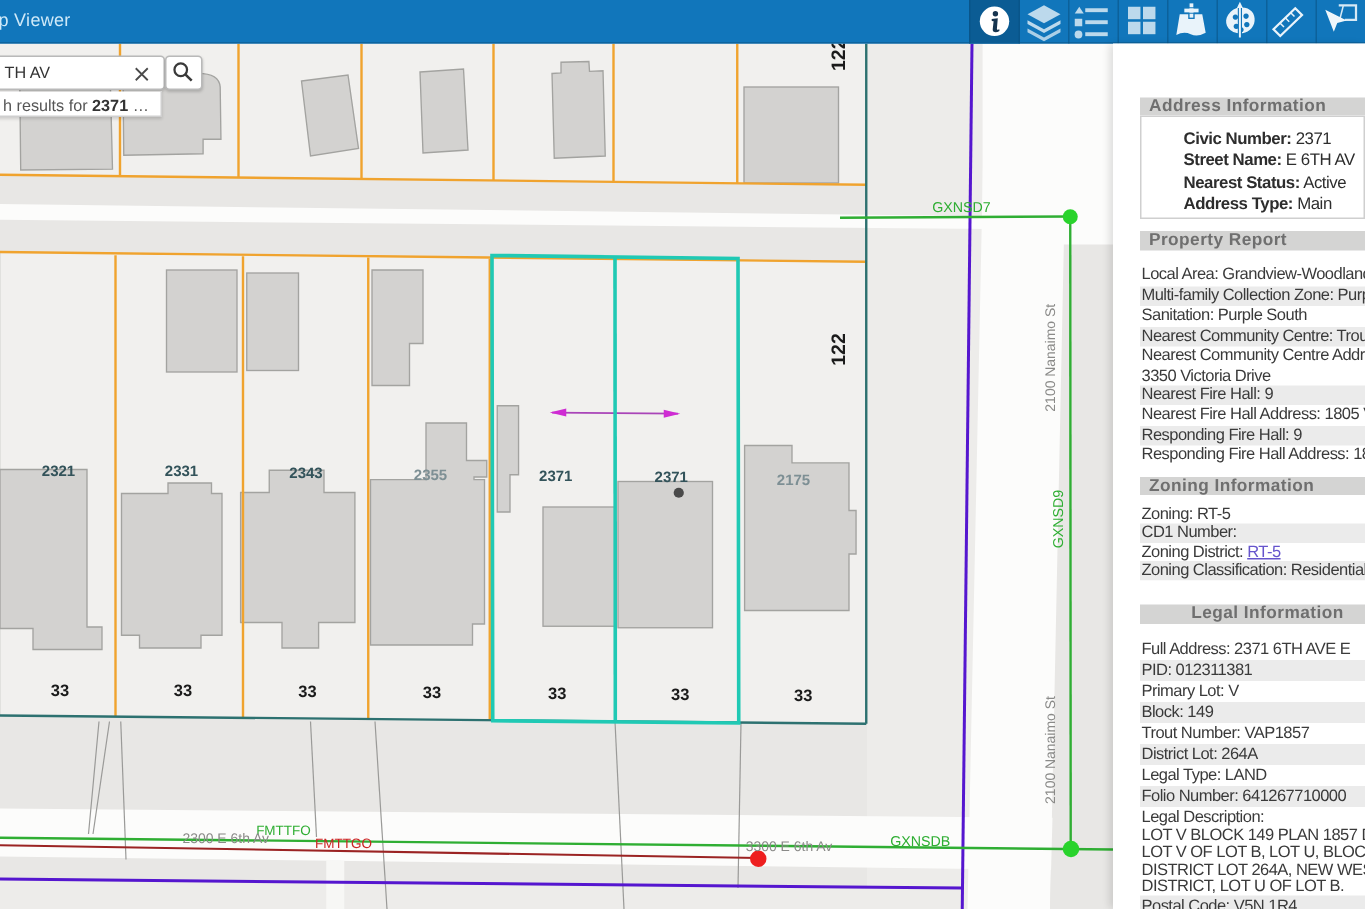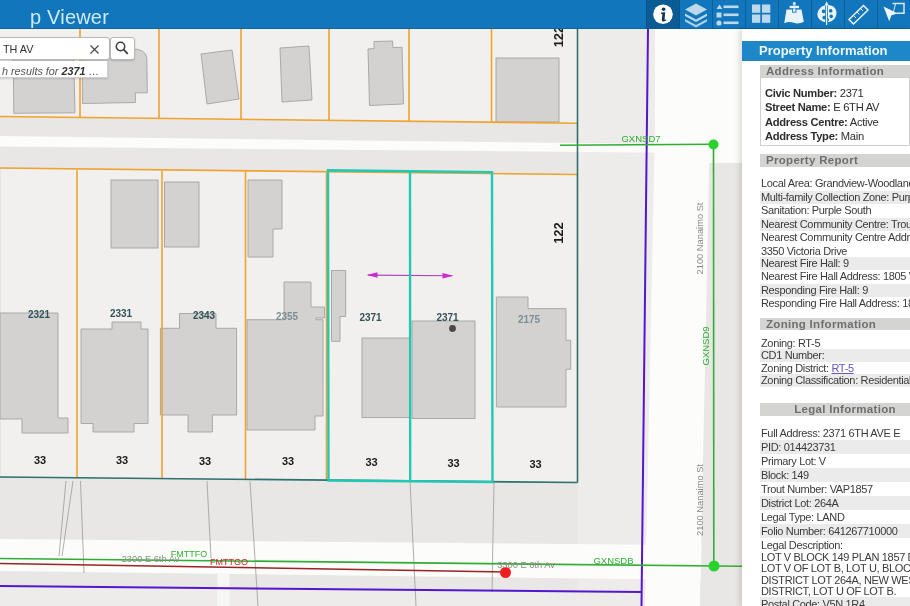--- a/index.html
+++ b/index.html
@@ -1,29 +1,29 @@
 <!DOCTYPE html>
 <html><head>
 <meta charset="utf-8">
 <style>
   html,body{margin:0;padding:0;}
   body{font-family:"Liberation Sans",sans-serif;}
   #app{position:relative;width:910px;height:606px;overflow:hidden;background:#e8e7e5;}
   #toolbar{position:absolute;left:0;top:0;width:910px;height:29px;background:#1176bb;border-bottom:1px solid #0d649f;box-sizing:border-box;}
-  #title{position:absolute;left:-1px;top:6px;color:#cfe9f8;font-size:20px;letter-spacing:.2px;margin-left:31px;}
+  #title{position:absolute;left:-1px;top:6px;color:#cfe9f8;font-size:12px;letter-spacing:.2px;}
   .icell{position:absolute;top:0;height:29px;width:33px;border-left:1px solid rgba(10,80,130,.55);}
   .icell.active{background:#0b5c94;}
   #panel{position:absolute;left:742px;top:29px;width:168px;height:577px;background:#ffffff;box-shadow:-3px 0 5px rgba(0,0,0,0.12);font-size:12px;color:#333;}
   #pihead{position:absolute;left:0;top:12px;width:168px;height:20px;background:#1d87c8;color:#eef8ff;font-weight:bold;font-size:13px;line-height:20px;padding-left:17px;box-sizing:border-box;}
   .secbar{position:absolute;left:18px;width:164px;height:12.5px;background:#d4d4d3;color:#6f6f6f;font-weight:bold;font-size:11.5px;letter-spacing:.3px;line-height:12.5px;padding-left:6px;box-sizing:border-box;}
   .rows{position:absolute;left:18px;width:150px;overflow:hidden;}
   .row{height:13.5px;line-height:13.5px;white-space:nowrap;padding-left:1px;color:#3a3a3a;font-size:11px;letter-spacing:-0.35px;}
   .row.alt{background:#ebebeb;}
   #addrbox{position:absolute;left:18px;top:47.5px;width:150px;height:69px;border:1px solid #cfcfcf;background:#fff;box-sizing:border-box;padding:8px 0 0 4px;overflow:hidden;}
-  #addrbox div{height:14.5px;line-height:14.5px;white-space:nowrap;font-size:11.2px;letter-spacing:-0.3px;color:#2d2d2d;}
+  #addrbox div{height:14.5px;line-height:14.5px;white-space:nowrap;font-size:11.2px;letter-spacing:-0.3px;color:#2d2d2d;margin-left:24px;}
   a.lnk{color:#6655cc;text-decoration:underline;}
   #searchbox{position:absolute;left:-40px;top:37px;width:148px;height:21px;background:#fff;border:1px solid #b9b9b9;border-radius:3px;box-shadow:0 1px 2px rgba(0,0,0,.18);}
   #searchbtn{position:absolute;left:110px;top:37px;width:25px;height:23px;background:#fff;border:1px solid #b9b9b9;border-radius:3px;box-shadow:0 1px 2px rgba(0,0,0,.18);box-sizing:border-box;}
   #results{position:absolute;left:-40px;top:61px;width:146px;height:16px;background:#fff;border:1px solid #cfcfcf;border-top:none;box-shadow:0 1px 2px rgba(0,0,0,.15);}
 </style>
 </head>
 <body>
 <div id="app">
 
   <div id="mapwrap" style="position:absolute;left:0;top:29px;width:742px;height:577px;">
@@ -162,21 +162,21 @@
         <path d="M1.5,1.5 L9.5,9.5 M9.5,1.5 L1.5,9.5" stroke="#4a4a4a" stroke-width="1.2"></path>
       </svg>
   </div>
   <div id="searchbtn">
     <svg width="23" height="21" viewBox="0 0 23 21">
         <circle cx="9.5" cy="8.5" r="4.2" fill="none" stroke="#3a3a3a" stroke-width="1.5"></circle>
         <path d="M12.7,11.7 L16.8,15.8" stroke="#3a3a3a" stroke-width="1.7"></path>
       </svg>
   </div>
   <div id="results">
-      <span style="position:absolute;left:41px;top:3.5px;font-size:10.8px;color:#555;font-style:italic;">h results for <b style="color:#333;">2371</b> …</span>
+      <span style="position:absolute;left:41px;top:3.5px;font-size:10.8px;color:#555;">h results for <b style="color:#333;">2371</b> …</span>
     </div>
 
   <div id="toolbar">
     <div id="title">p Viewer</div>
     <div class="icell active" style="left:646px;"></div>
     <div class="icell" style="left:679px;"></div>
     <div class="icell" style="left:712px;"></div>
     <div class="icell" style="left:745px;"></div>
     <div class="icell" style="left:778px;"></div>
     <div class="icell" style="left:811px;"></div>
@@ -234,26 +234,25 @@
 
       <g>
         <path d="M892.5,3.5 L904,3.5 L904,13.2 L896.5,13.2" fill="none" stroke="#d7e9f5" stroke-width="1.5"></path>
         <path d="M895.5,4 L893.2,12.8" fill="none" stroke="#d7e9f5" stroke-width="1"></path>
         <path d="M883.5,6.5 L889.2,21.2 L891.5,15.3 L897.8,13.6 Z" fill="#eef6fb"></path>
       </g>
     </svg>
   </div>
 
   <div id="panel">
-    <div id="pihead">Property Information</div>
     <div class="secbar" style="top:35.5px;">Address Information</div>
     <div id="addrbox">
       <div><b>Civic Number:</b> 2371</div>
       <div><b>Street Name:</b> E 6TH AV</div>
-      <div><b>Address Centre:</b> Active</div>
+      <div><b>Nearest Status:</b> Active</div>
       <div><b>Address Type:</b> Main</div>
     </div>
     <div class="secbar" style="top:125px;">Property Report</div>
     <div class="rows" style="top:148.2px;">
       <div class="row">Local Area: Grandview-Woodland</div>
       <div class="row alt">Multi-family Collection Zone: Purple</div>
       <div class="row">Sanitation: Purple South</div>
       <div class="row alt">Nearest Community Centre: Trout L</div>
       <div class="row">Nearest Community Centre Addres</div>
       <div class="row" style="height:12px;line-height:12px;">3350 Victoria Drive</div>
@@ -265,21 +264,21 @@
     <div class="secbar" style="top:288.5px;">Zoning Information</div>
     <div class="rows" style="top:307.5px;">
       <div class="row" style="height:12.6px;line-height:12.6px;">Zoning: RT-5</div>
       <div class="row alt" style="height:12.6px;line-height:12.6px;">CD1 Number:</div>
       <div class="row" style="height:12.6px;line-height:12.6px;">Zoning District: <a class="lnk">RT-5</a></div>
       <div class="row alt" style="height:12.6px;line-height:12.6px;">Zoning Classification: Residential</div>
     </div>
     <div class="secbar" style="top:374.4px;text-align:center;">Legal Information</div>
     <div class="rows" style="top:397px;">
       <div class="row" style="height:14px;line-height:14px;">Full Address: 2371 6TH AVE E</div>
-      <div class="row alt" style="height:14px;line-height:14px;">PID: 014423731</div>
+      <div class="row alt" style="height:14px;line-height:14px;">PID: 012311381</div>
       <div class="row" style="height:14px;line-height:14px;">Primary Lot: V</div>
       <div class="row alt" style="height:14px;line-height:14px;">Block: 149</div>
       <div class="row" style="height:14px;line-height:14px;">Trout Number: VAP1857</div>
       <div class="row alt" style="height:14px;line-height:14px;">District Lot: 264A</div>
       <div class="row" style="height:14px;line-height:14px;">Legal Type: LAND</div>
       <div class="row alt" style="height:14px;line-height:14px;">Folio Number: 641267710000</div>
       <div class="row" style="height:14px;line-height:14px;">Legal Description:</div>
       <div class="row" style="height:11.3px;line-height:11.3px;">LOT V BLOCK 149 PLAN 1857 DISTR</div>
       <div class="row" style="height:11.3px;line-height:11.3px;">LOT V OF LOT B, LOT U, BLOCK 149,</div>
       <div class="row" style="height:11.3px;line-height:11.3px;">DISTRICT LOT 264A, NEW WESTMIN</div>

